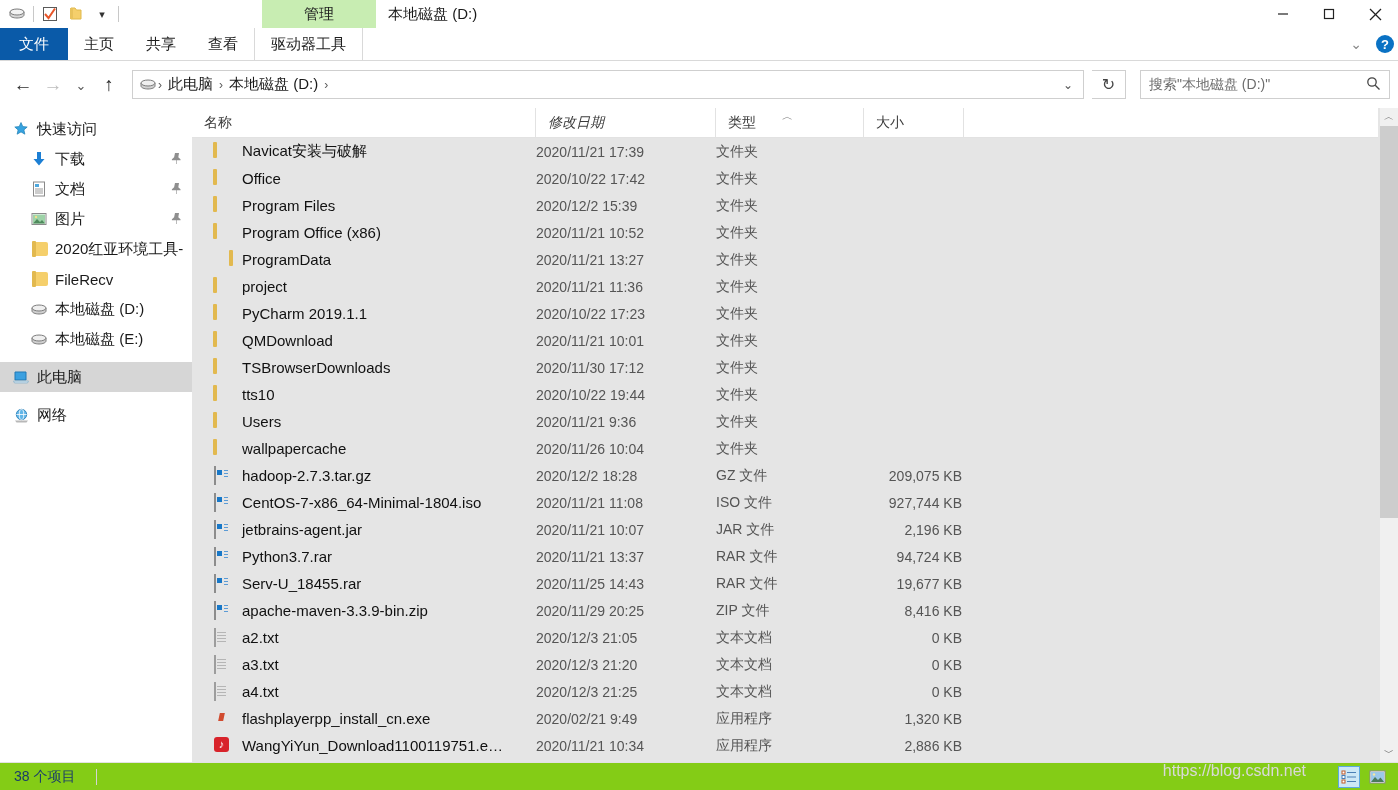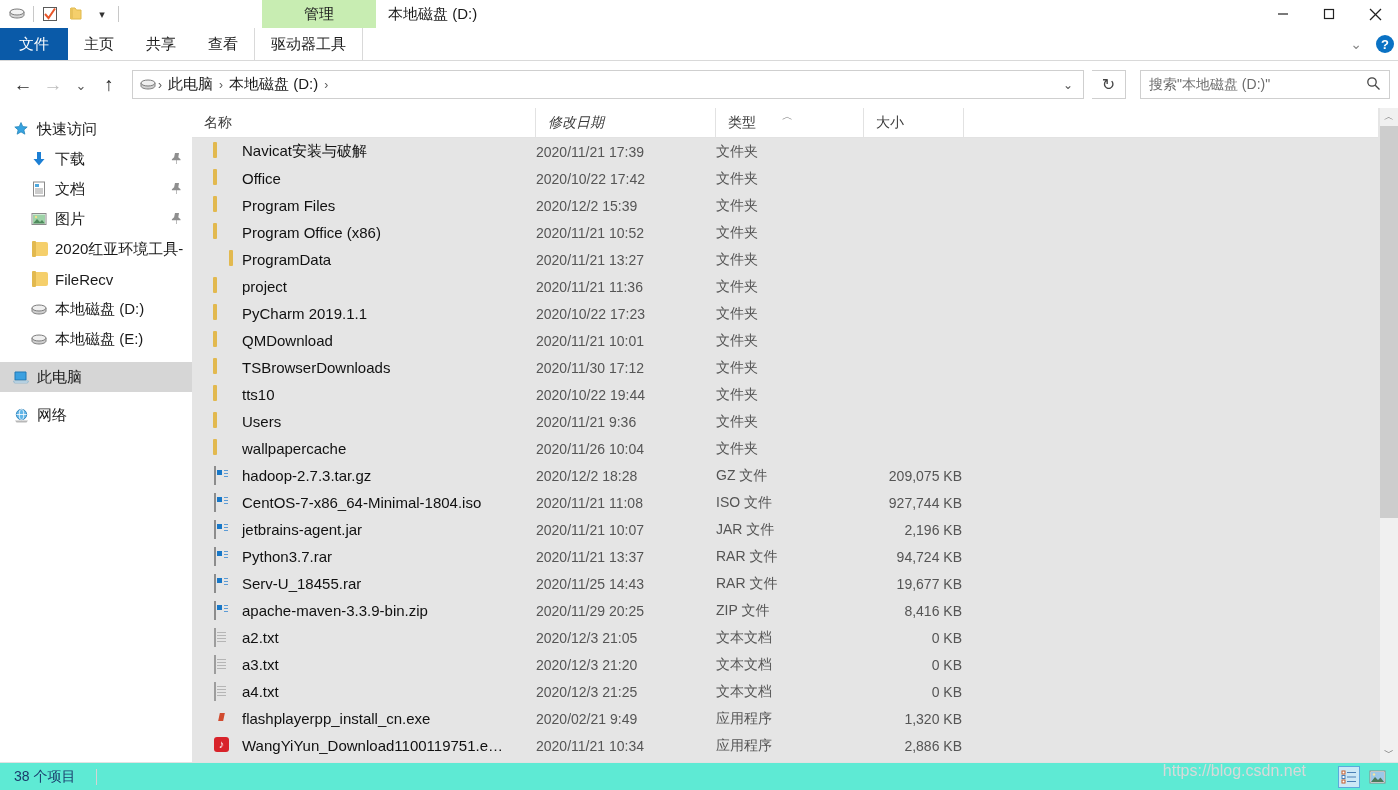--- a/index.html
+++ b/index.html
@@ -92,21 +92,21 @@
                color:#fff; font-size:11px; display:flex; align-items:center; justify-content:center; }
 
   .redbox{ position:absolute; border:3px solid #ef2929; background:transparent; pointer-events:none; }
 
   
   .vsb{ position:absolute; right:0; top:0; width:18px; height:654px; background:#f0f0f0; }
   .vsb .arw{ width:18px; height:18px; display:flex; align-items:center; justify-content:center; color:#5a5a5a; font-size:10px; }
   .vsb .thumb{ position:absolute; left:0; top:18px; width:18px; background:#cdcdcd; }
 
   
-  .status{ position:absolute; left:0; top:762px; width:1398px; height:28px; background:#5eead4; border-top:1px solid #e2e2e2; }
+  .status{ position:absolute; left:0; top:762px; width:1398px; height:28px; background:#84cc16; border-top:1px solid #e2e2e2; }
   .stext{ position:absolute; left:14px; top:5px; font-size:14px; color:#1a3a6b; }
   .ssep{ position:absolute; left:96px; top:6px; width:1px; height:16px; background:#d4d4d4; }
   .vbtns{ position:absolute; right:10px; top:3px; display:flex; gap:6px; }
   .vbtn{ width:22px; height:22px; display:flex; align-items:center; justify-content:center; border:1px solid transparent; }
   .vbtn.active{ border-color:#5ca9dd; background:#cce8f6; }
   .watermark{ position:absolute; right:92px; top:762px; font-size:16px; color:#d9d9d9; white-space:nowrap; }
 </style>
 </head>
 <body>
 

